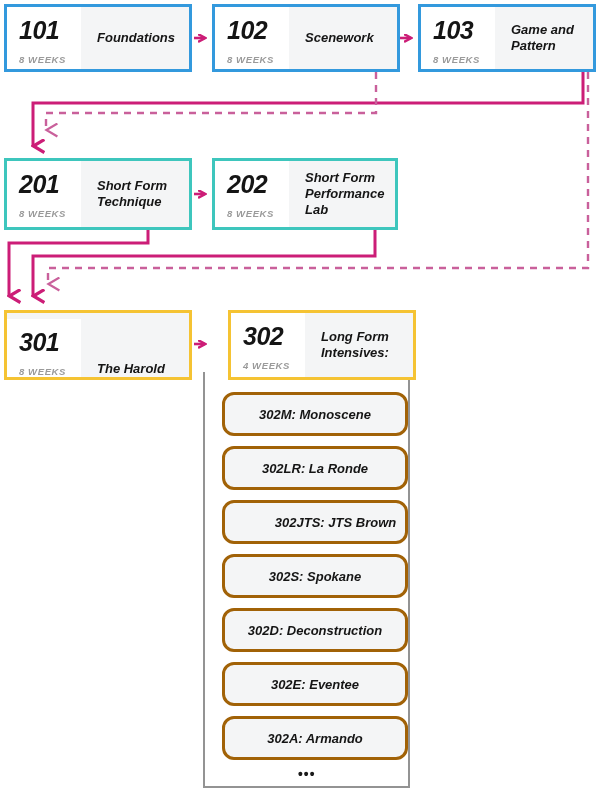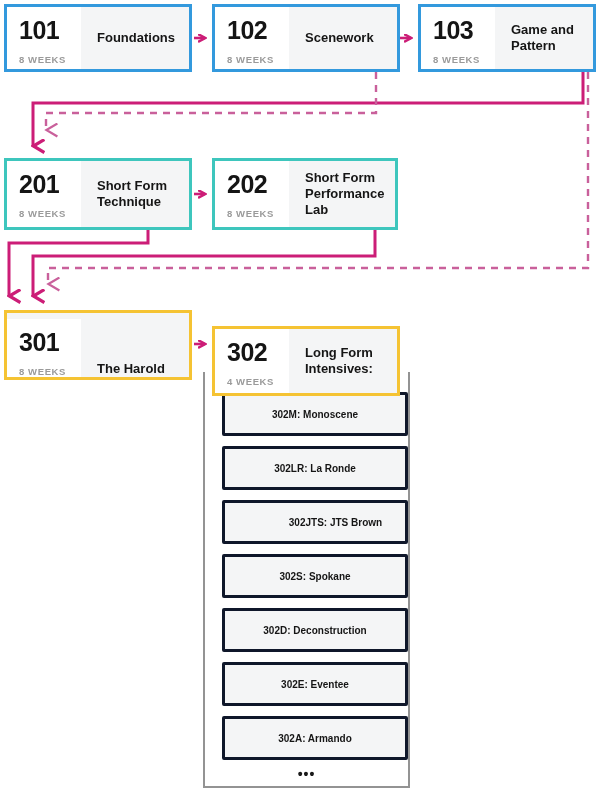--- a/index.html
+++ b/index.html
@@ -12,20 +12,21 @@
     height: 796px;
     position: relative;
     font-family: "Liberation Sans", sans-serif;
     overflow: hidden;
   }
   #canvas {
     position: absolute;
     left: 0; top: 0;
     width: 600px;
     height: 796px;
+    font-style: italic;
   }
   #wires {
     position: absolute;
     left: 0; top: 0;
     width: 600px;
     height: 796px;
     pointer-events: none;
   }
 
   
@@ -82,27 +83,27 @@
     box-sizing: border-box;
     border: 2px solid #939393;
     background: #ffffff;
   }
   .intensive {
     position: absolute;
     box-sizing: border-box;
     left: 17px;
     width: 186px;
     height: 44px;
-    border: 3px solid #0f172a;
-    border-radius: 2px;
+    border: 3px solid #a16207;
+    border-radius: 12px;
     background: #f4f5f6;
     display: flex;
     align-items: center;
     justify-content: center;
-    font-size: 10px;
+    font-size: 13px;
     font-weight: bold;
     color: #151515;
   }
   #intensives-ellipsis {
     position: absolute;
     left: 0;
     width: 100%;
     text-align: center;
     font-size: 14px;
     font-weight: bold;
@@ -221,21 +222,21 @@
     <div class="intensive" style="top:126px;padding-left:41px;">302JTS: JTS Brown</div>
     <div class="intensive" style="top:180px;">302S: Spokane</div>
     <div class="intensive" style="top:234px;">302D: Deconstruction</div>
     <div class="intensive" style="top:288px;">302E: Eventee</div>
     <div class="intensive" style="top:342px;">302A: Armando</div>
     <div id="intensives-ellipsis" style="top:392px;">•••</div>
   </div>
 
   <div class="panel-mask" style="left:205px; top:368px; width:203px; height:12px;"></div>
 
-  <div class="course lvl300" style="left:212px; top:310px; width:188px; height:70px;margin-top:16px;">
+  <div class="course lvl300" style="left:228px; top:310px; width:188px; height:70px;">
     <div class="numcell">
       <div class="num">302</div>
       <div class="weeks">4 WEEKS</div>
     </div>
     <div class="title">Long Form Intensives:</div>
   </div>
 
 </div>
 
 </body></html>

